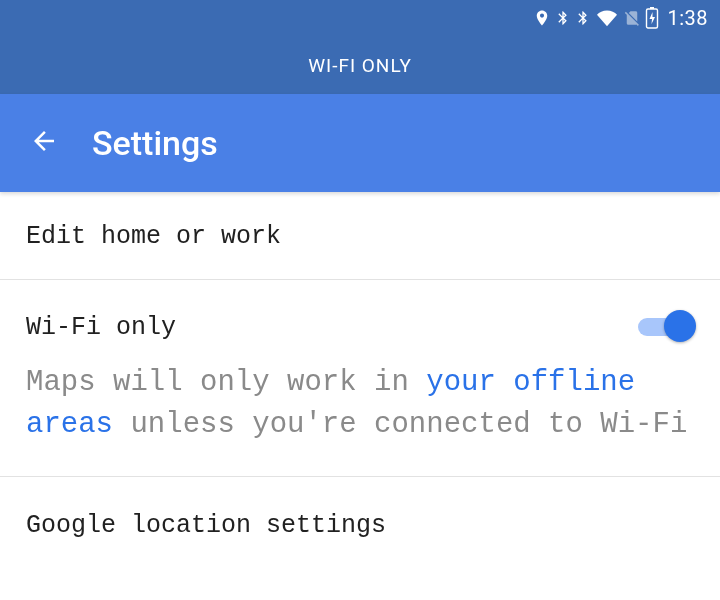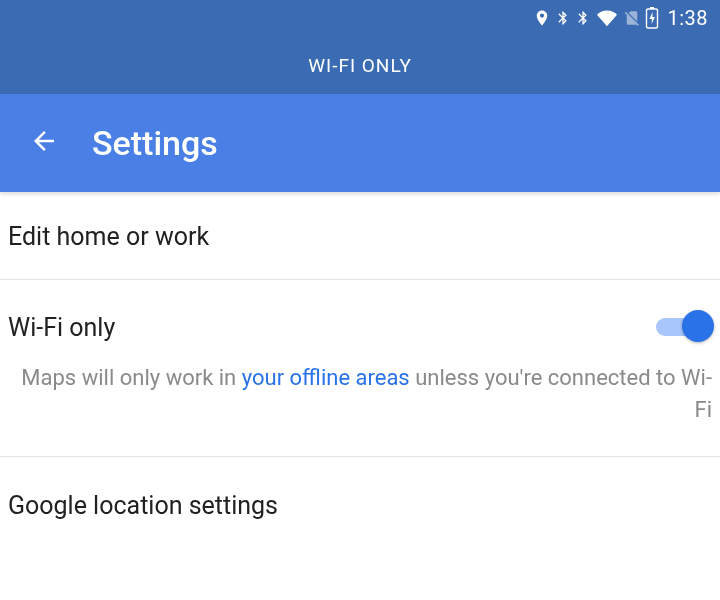--- a/index.html
+++ b/index.html
@@ -41,34 +41,34 @@
     }
     .app-bar-title {
       color: #fff;
       font-size: 34px;
       font-weight: 500;
     }
     .back-btn { display: flex; align-items: center; justify-content: center; width: 40px; height: 40px; cursor: pointer; }
     .back-btn svg { fill: #fff; }
     .content { background: #fff; }
     .row {
-      padding: 30px 8px 28px;
+      padding: 30px 26px 28px;
       border-bottom: 1px solid #e2e2e2;
+      font-family: Liberation Mono, monospace;
     }
     .row-title {
       font-size: 25px;
       color: #212121;
       font-weight: 400;
     }
     .row-sub {
-      font-size: 22px;
+      font-size: 29px;
       color: #8a8a8a;
       line-height: 1.45;
       margin-top: 18px;
-      text-align: right;
     }
     .row-sub a { color: #2a72e8; text-decoration: none; }
     .row-flex { display: flex; align-items: center; justify-content: space-between; }
     .toggle {
       position: relative;
       width: 56px;
       height: 34px;
       cursor: pointer;
       flex-shrink: 0;
     }

